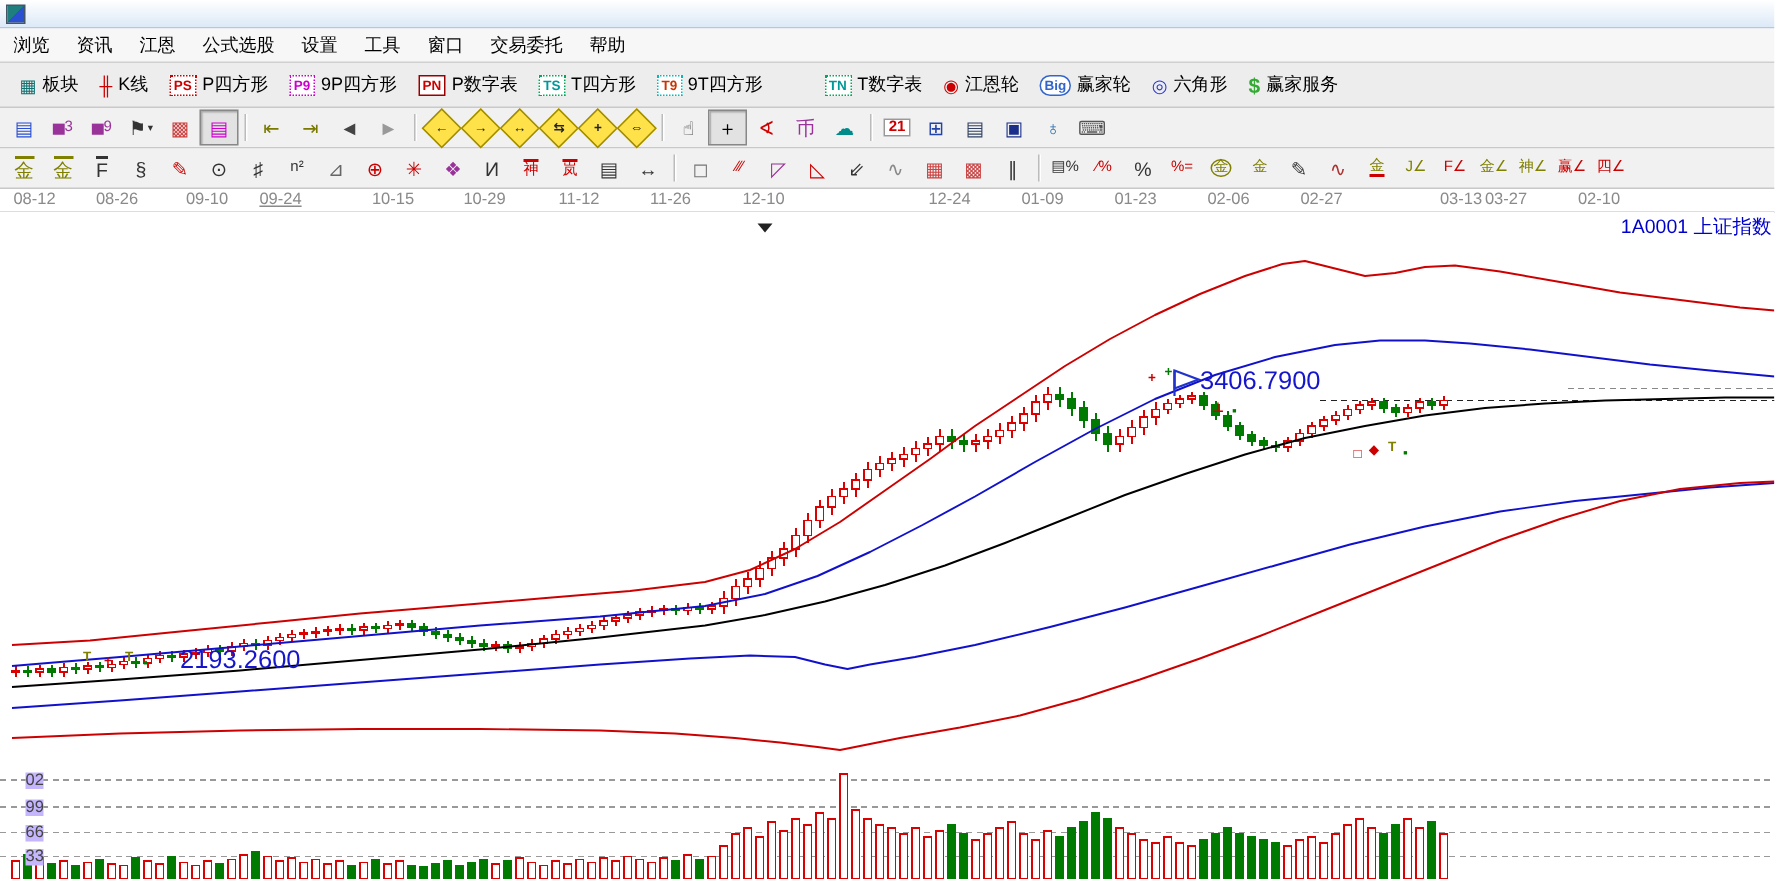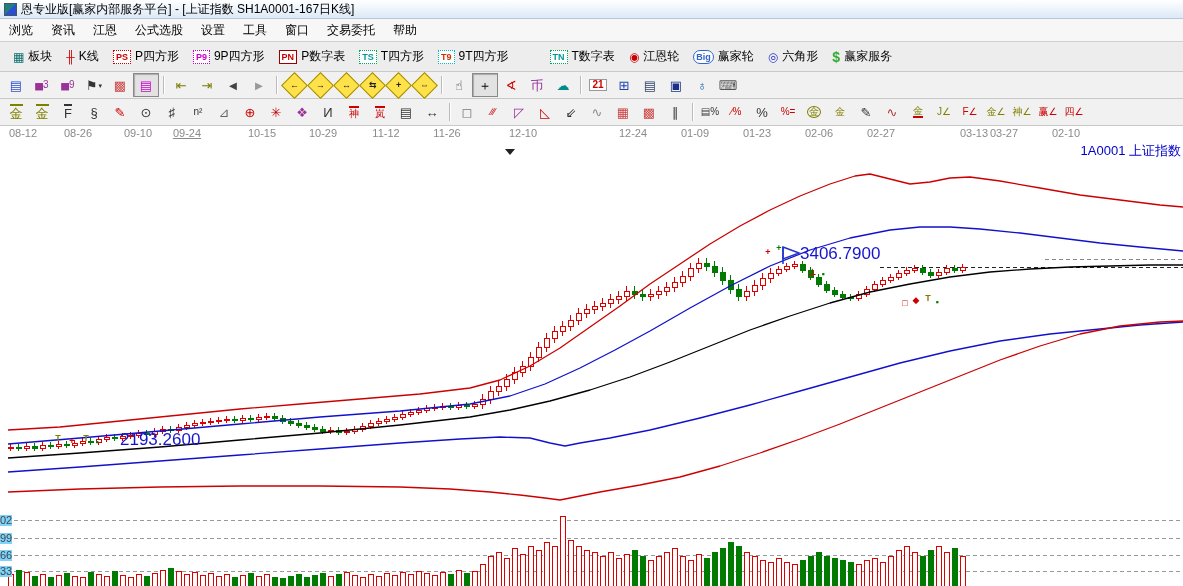--- a/index.html
+++ b/index.html
@@ -32,28 +32,27 @@
   .datebar{height:15px;background:#fff;position:relative;font-size:11px;color:#8a8a8a;border-bottom:1px solid #777;padding-left:24px;}
   .datebar span{position:absolute;top:1px;transform:translateX(-50%);white-space:nowrap;}
   #chart{position:absolute;left:0;top:141px;width:1183px;height:445px;background:#fff;}
   #chart svg{position:absolute;left:0;top:0;}
   .ind-row{position:absolute;left:8px;top:1px;font-size:13px;display:flex;gap:14px;white-space:nowrap;z-index:3;}
   .sym-label{position:absolute;right:2px;top:1px;font-size:13px;color:#0000cc;z-index:3;white-space:nowrap;}
   .px-label{position:absolute;font-size:17px;color:#1515cc;z-index:3;white-space:nowrap;}
   .tri-marker{position:absolute;left:505px;top:8px;width:0;height:0;border-left:5px solid transparent;
               border-right:5px solid transparent;border-top:6px solid #222;z-index:3;}
   .marker{position:absolute;font-size:9px;font-weight:bold;z-index:2;transform:translate(-50%,-50%);line-height:1;}
-  .volgrid-label{position:absolute;left:0;font-size:11px;color:#444;z-index:2;background:#7dd3fc;line-height:1;}
+  .volgrid-label{position:absolute;left:17px;font-size:11px;color:#444;z-index:2;background:#c4b5fd;line-height:1;}
 </style>
 </head>
 <body>
 
 <div class="titlebar">
   <span class="appicon"></span>
-  <span>恩专业版[赢家内部服务平台] - [上证指数  SH1A0001-167日K线]</span>
 </div>
 
 <div class="menubar" id="menubar">
     <div class="menuitem">浏览</div>
     <div class="menuitem">资讯</div>
     <div class="menuitem">江恩</div>
     <div class="menuitem">公式选股</div>
     <div class="menuitem">设置</div>
     <div class="menuitem">工具</div>
     <div class="menuitem">窗口</div>
@@ -342,21 +341,21 @@
 
 <div class="datebar" id="datebar">
     <span style="left: 23px;">08-12</span>
     <span style="left: 78px;">08-26</span>
     <span style="left: 138px;">09-10</span>
     <span style="left: 187px; text-decoration: underline;">09-24</span>
     <span style="left: 262px;">10-15</span>
     <span style="left: 323px; text-align: center;">10-29</span>
     <span style="left: 386px;">11-12</span>
     <span style="left: 447px;">11-26</span>
-    <span style="left: 509px; margin-left: 14px;">12-10</span>
+    <span style="left: 509px;">12-10</span>
     <span style="left: 633px;">12-24</span>
     <span style="left: 695px;">01-09</span>
     <span style="left: 757px;">01-23</span>
     <span style="left: 819px;">02-06</span>
     <span style="left: 881px;">02-27</span>
     <span style="left: 974px;">03-13</span>
     <span style="left: 1004px;">03-27</span>
     <span style="left: 1066px;">02-10</span>
   </div>
 

